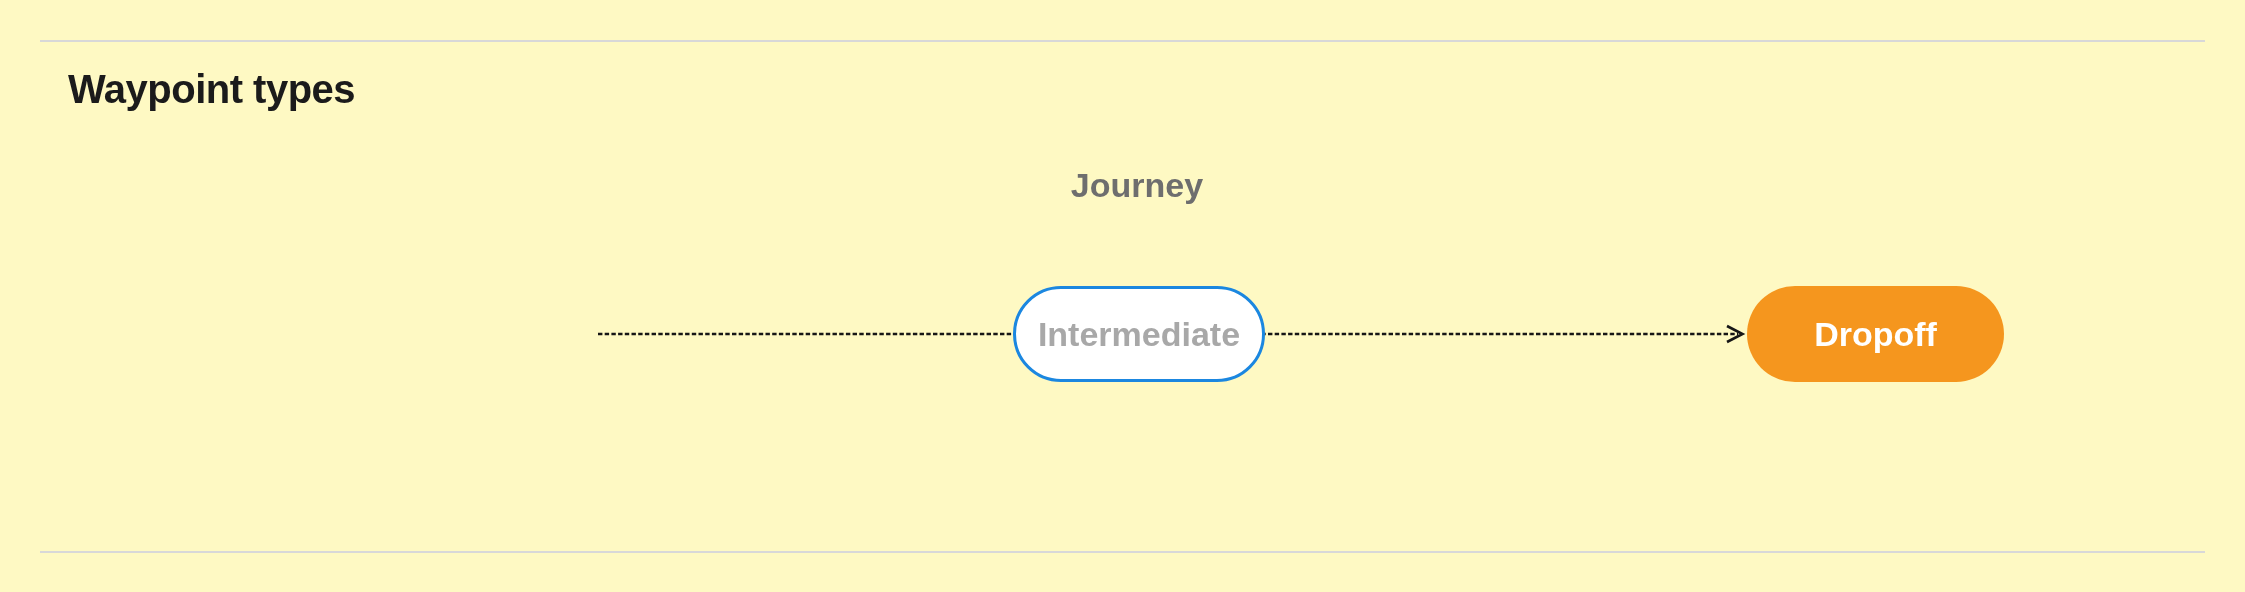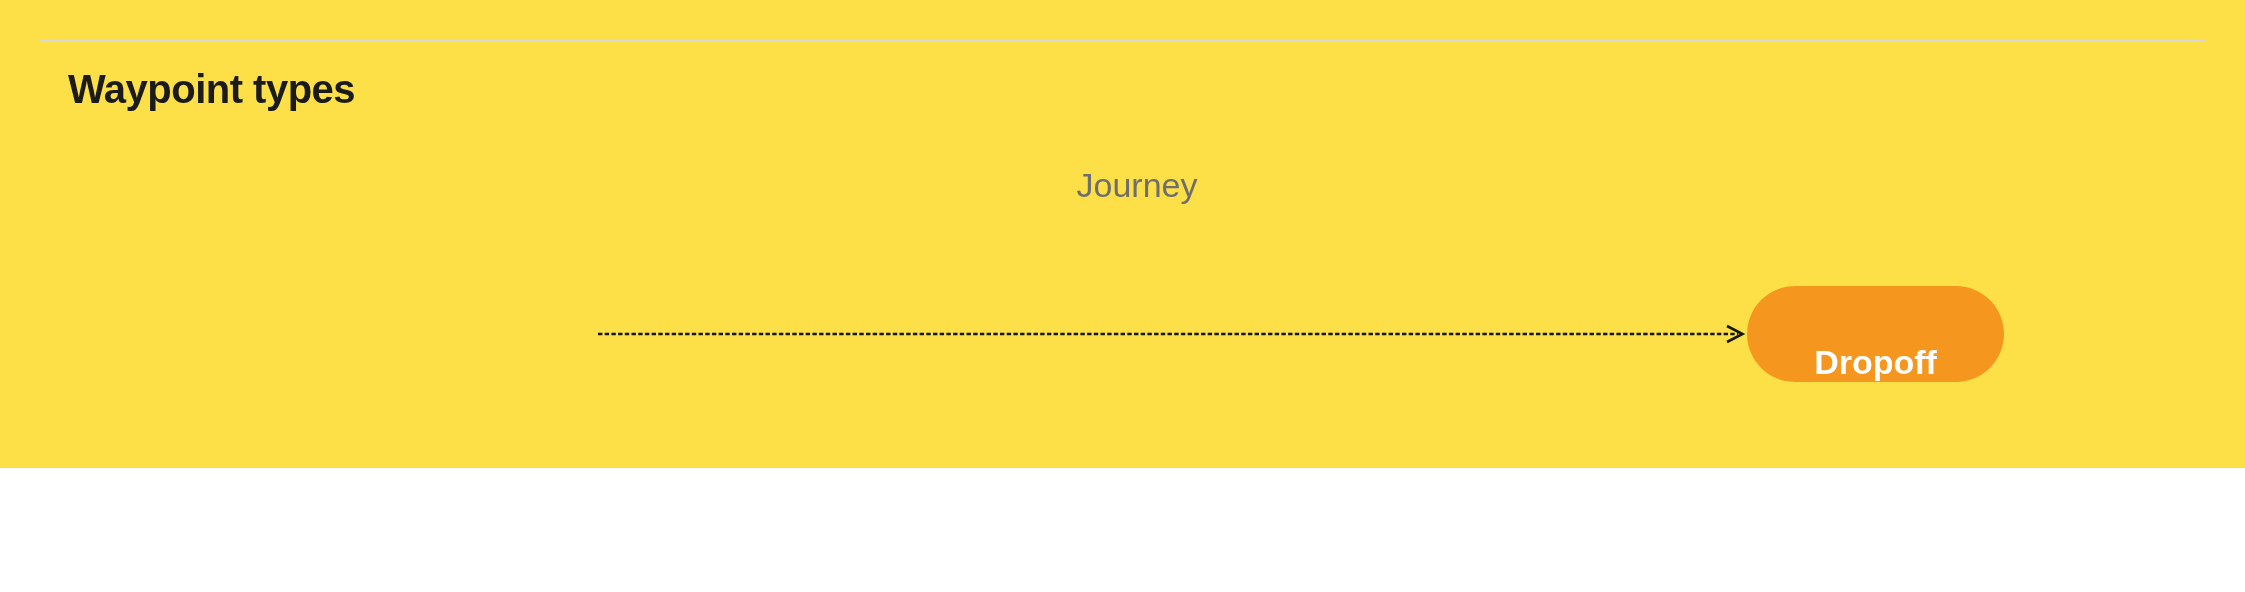--- a/index.html
+++ b/index.html
@@ -4,22 +4,22 @@
 <style>
   html, body {
     margin: 0;
     padding: 0;
     background: #ffffff;
     font-family: "Liberation Sans", "DejaVu Sans", sans-serif;
   }
   .canvas {
     position: relative;
     width: 2245px;
-    height: 468px;
-    background: #fde047;
+    height: 592px;
+    background: #fef9c3;
     overflow: hidden;
   }
   .rule {
     position: absolute;
     left: 40px;
     width: 2165px;
     height: 2px;
     background: #d8d8d8;
   }
   .rule.top { top: 40px; }
@@ -35,21 +35,21 @@
     color: #1b1b1b;
     white-space: nowrap;
   }
   .journey-caption {
     position: absolute;
     left: 1137px;
     top: 168px;
     transform: translateX(-50%);
     font-size: 34px;
     line-height: 1;
-    font-weight: 400;
+    font-weight: 700;
     color: #6e6e6e;
     white-space: nowrap;
   }
   .edge-svg {
     position: absolute;
     left: 0;
     top: 0;
     width: 2245px;
     height: 592px;
   }
@@ -70,39 +70,42 @@
     background: #f5961e;
     color: #ffffff;
   }
   .node.optional {
     background: #ffffff;
     border: 3px solid #1b87e0;
     color: #a8a8a8;
   }
   .node.pickup  { left: 346px;  width: 252px; }
   .node.middle  { left: 1013px; width: 252px; }
-  .node.dropoff { left: 1747px; width: 257px; align-items: flex-end; }
+  .node.dropoff { left: 1747px; width: 257px; }
 </style>
 </head>
 <body>
 
 <div class="canvas">
 
   <div class="rule top"></div>
 
   <h2 class="section-title" style="margin:0;">Waypoint types</h2>
 
   <div class="journey-caption">Journey</div>
 
   <svg class="edge-svg" viewBox="0 0 2245 592" xmlns="http://www.w3.org/2000/svg" aria-hidden="true">
     <line x1="598" y1="334" x2="1738" y2="334" stroke="#161616" stroke-width="2.4" stroke-dasharray="4.4 2.3"></line>
     <polyline points="1727,326 1742.5,334 1727,342" fill="none" stroke="#161616" stroke-width="2.6" stroke-linejoin="miter"></polyline>
   </svg>
 
 
+  <div class="node optional middle">
+    <span>Intermediate</span>
+  </div>
 
   <div class="node terminal dropoff">
     <span>Dropoff</span>
   </div>
 
   <div class="rule bottom"></div>
 
 </div>
 
 </body></html>

